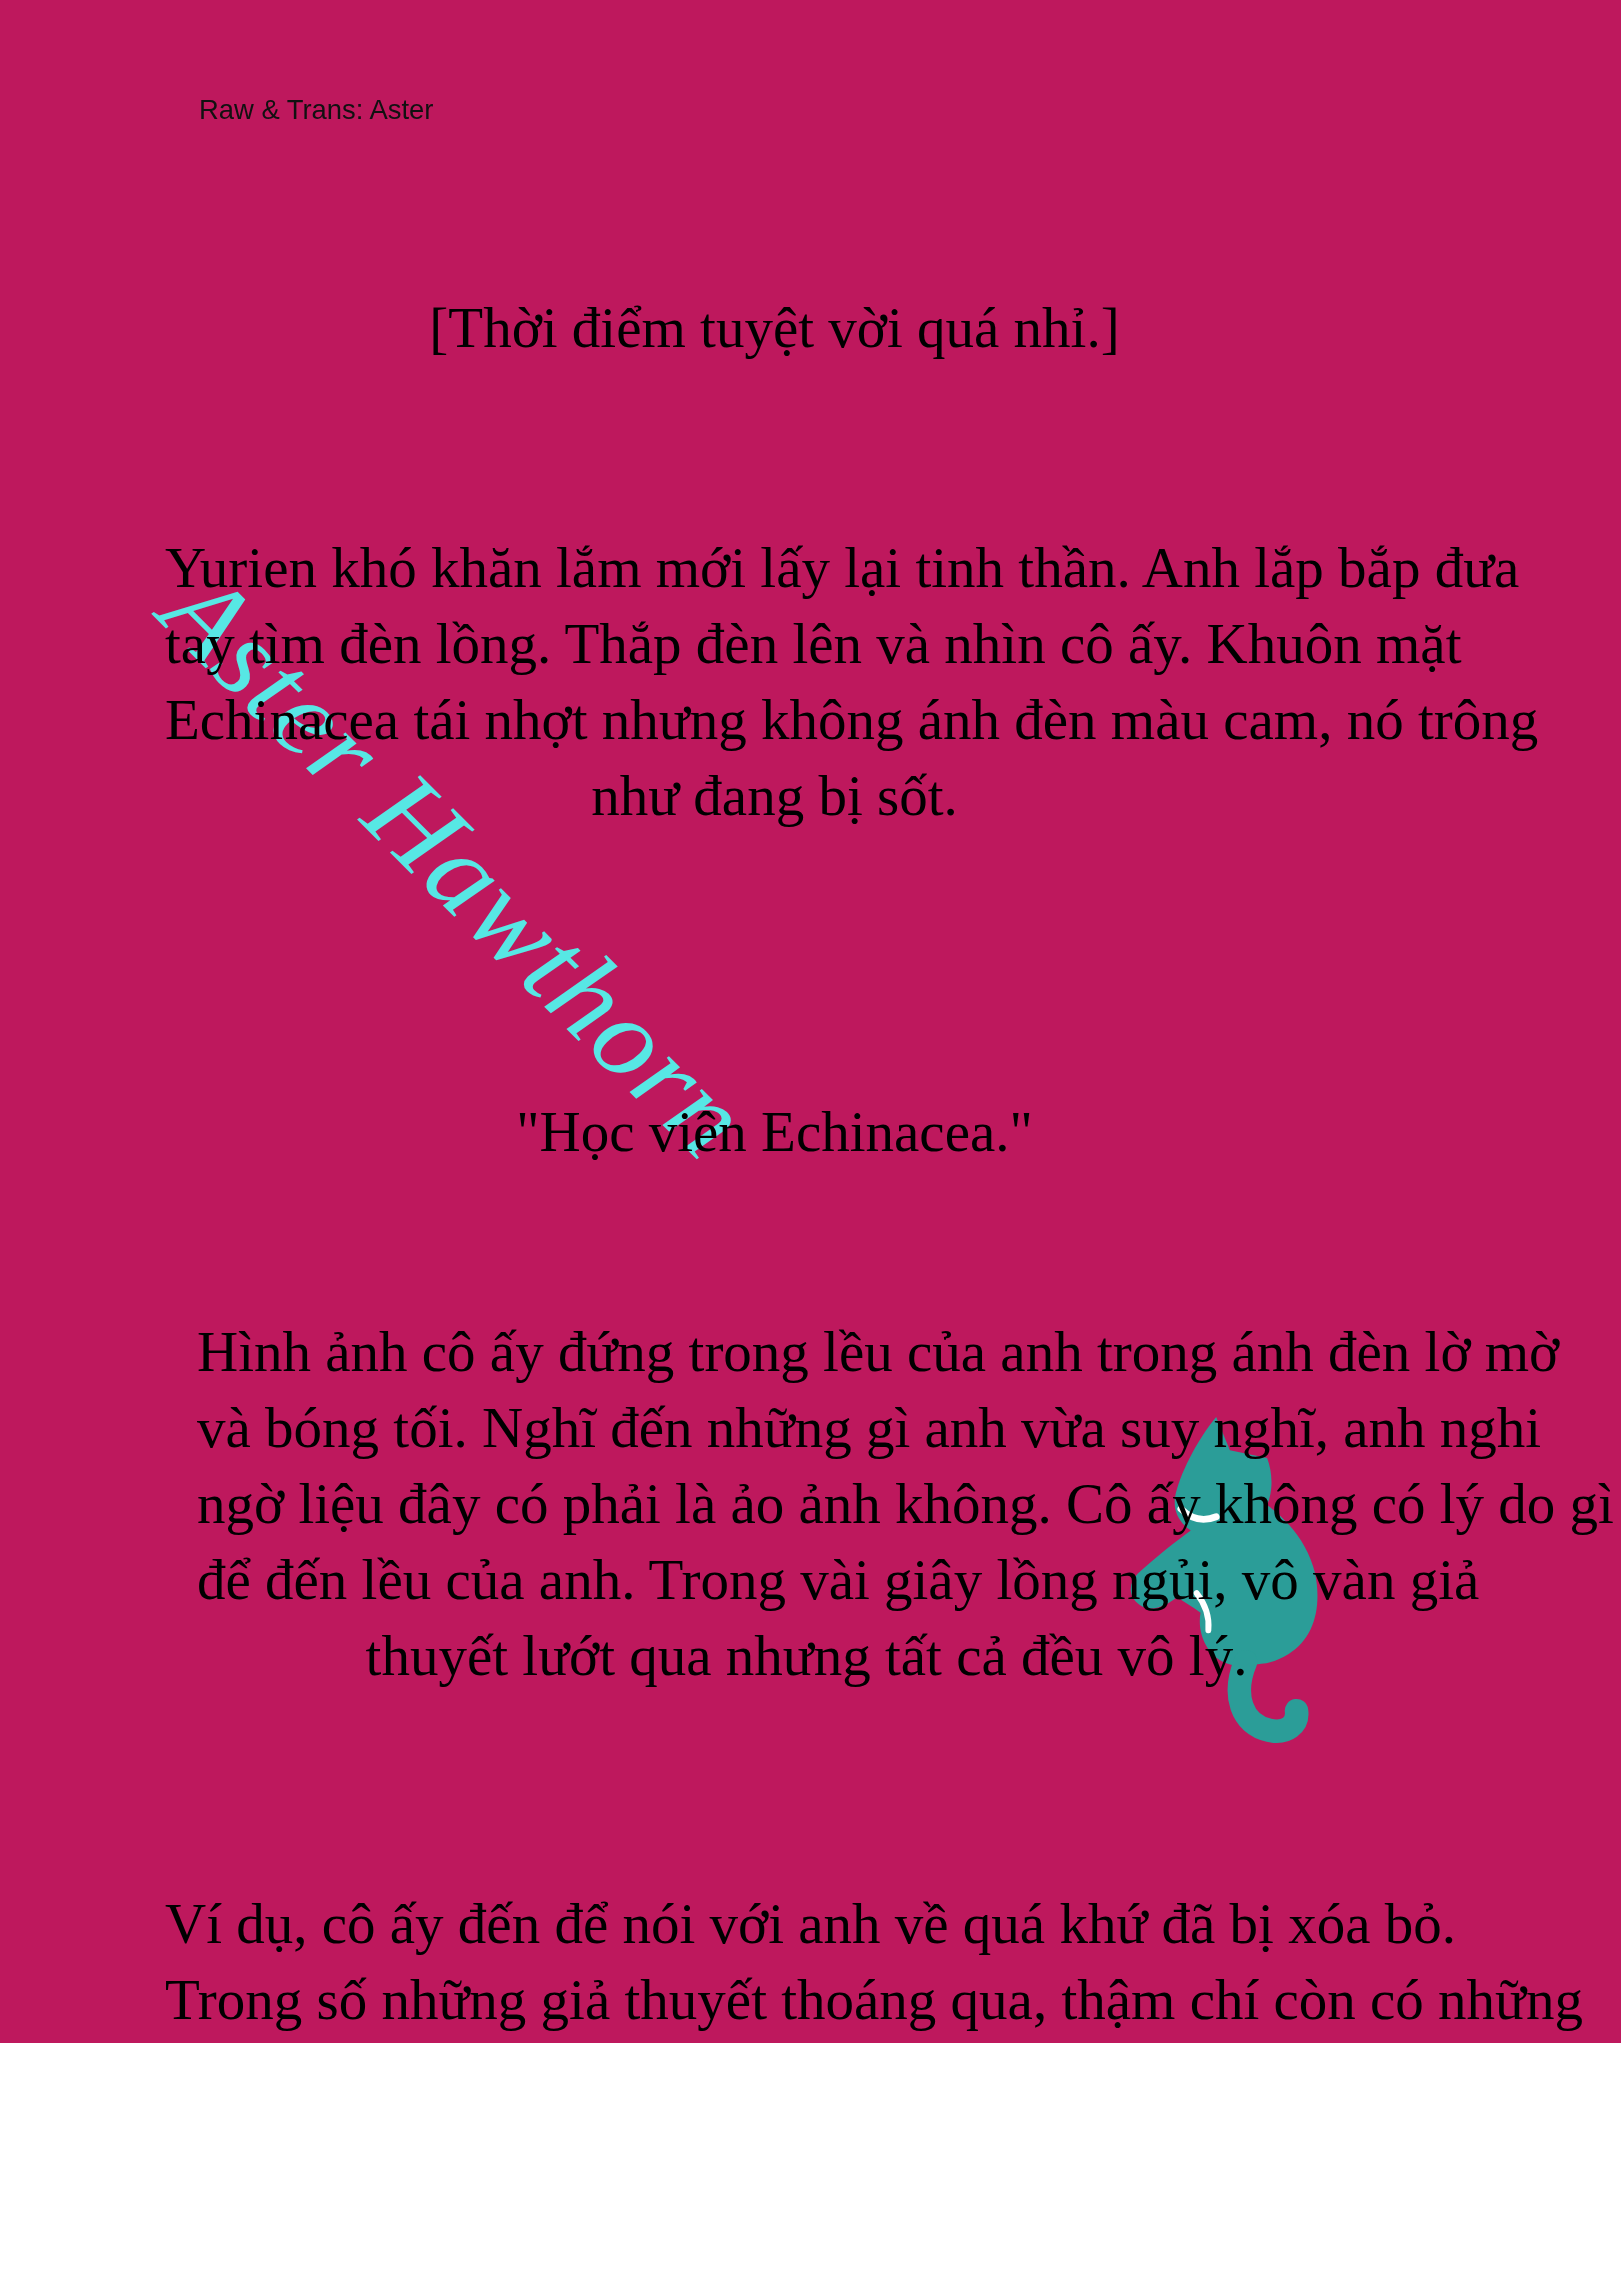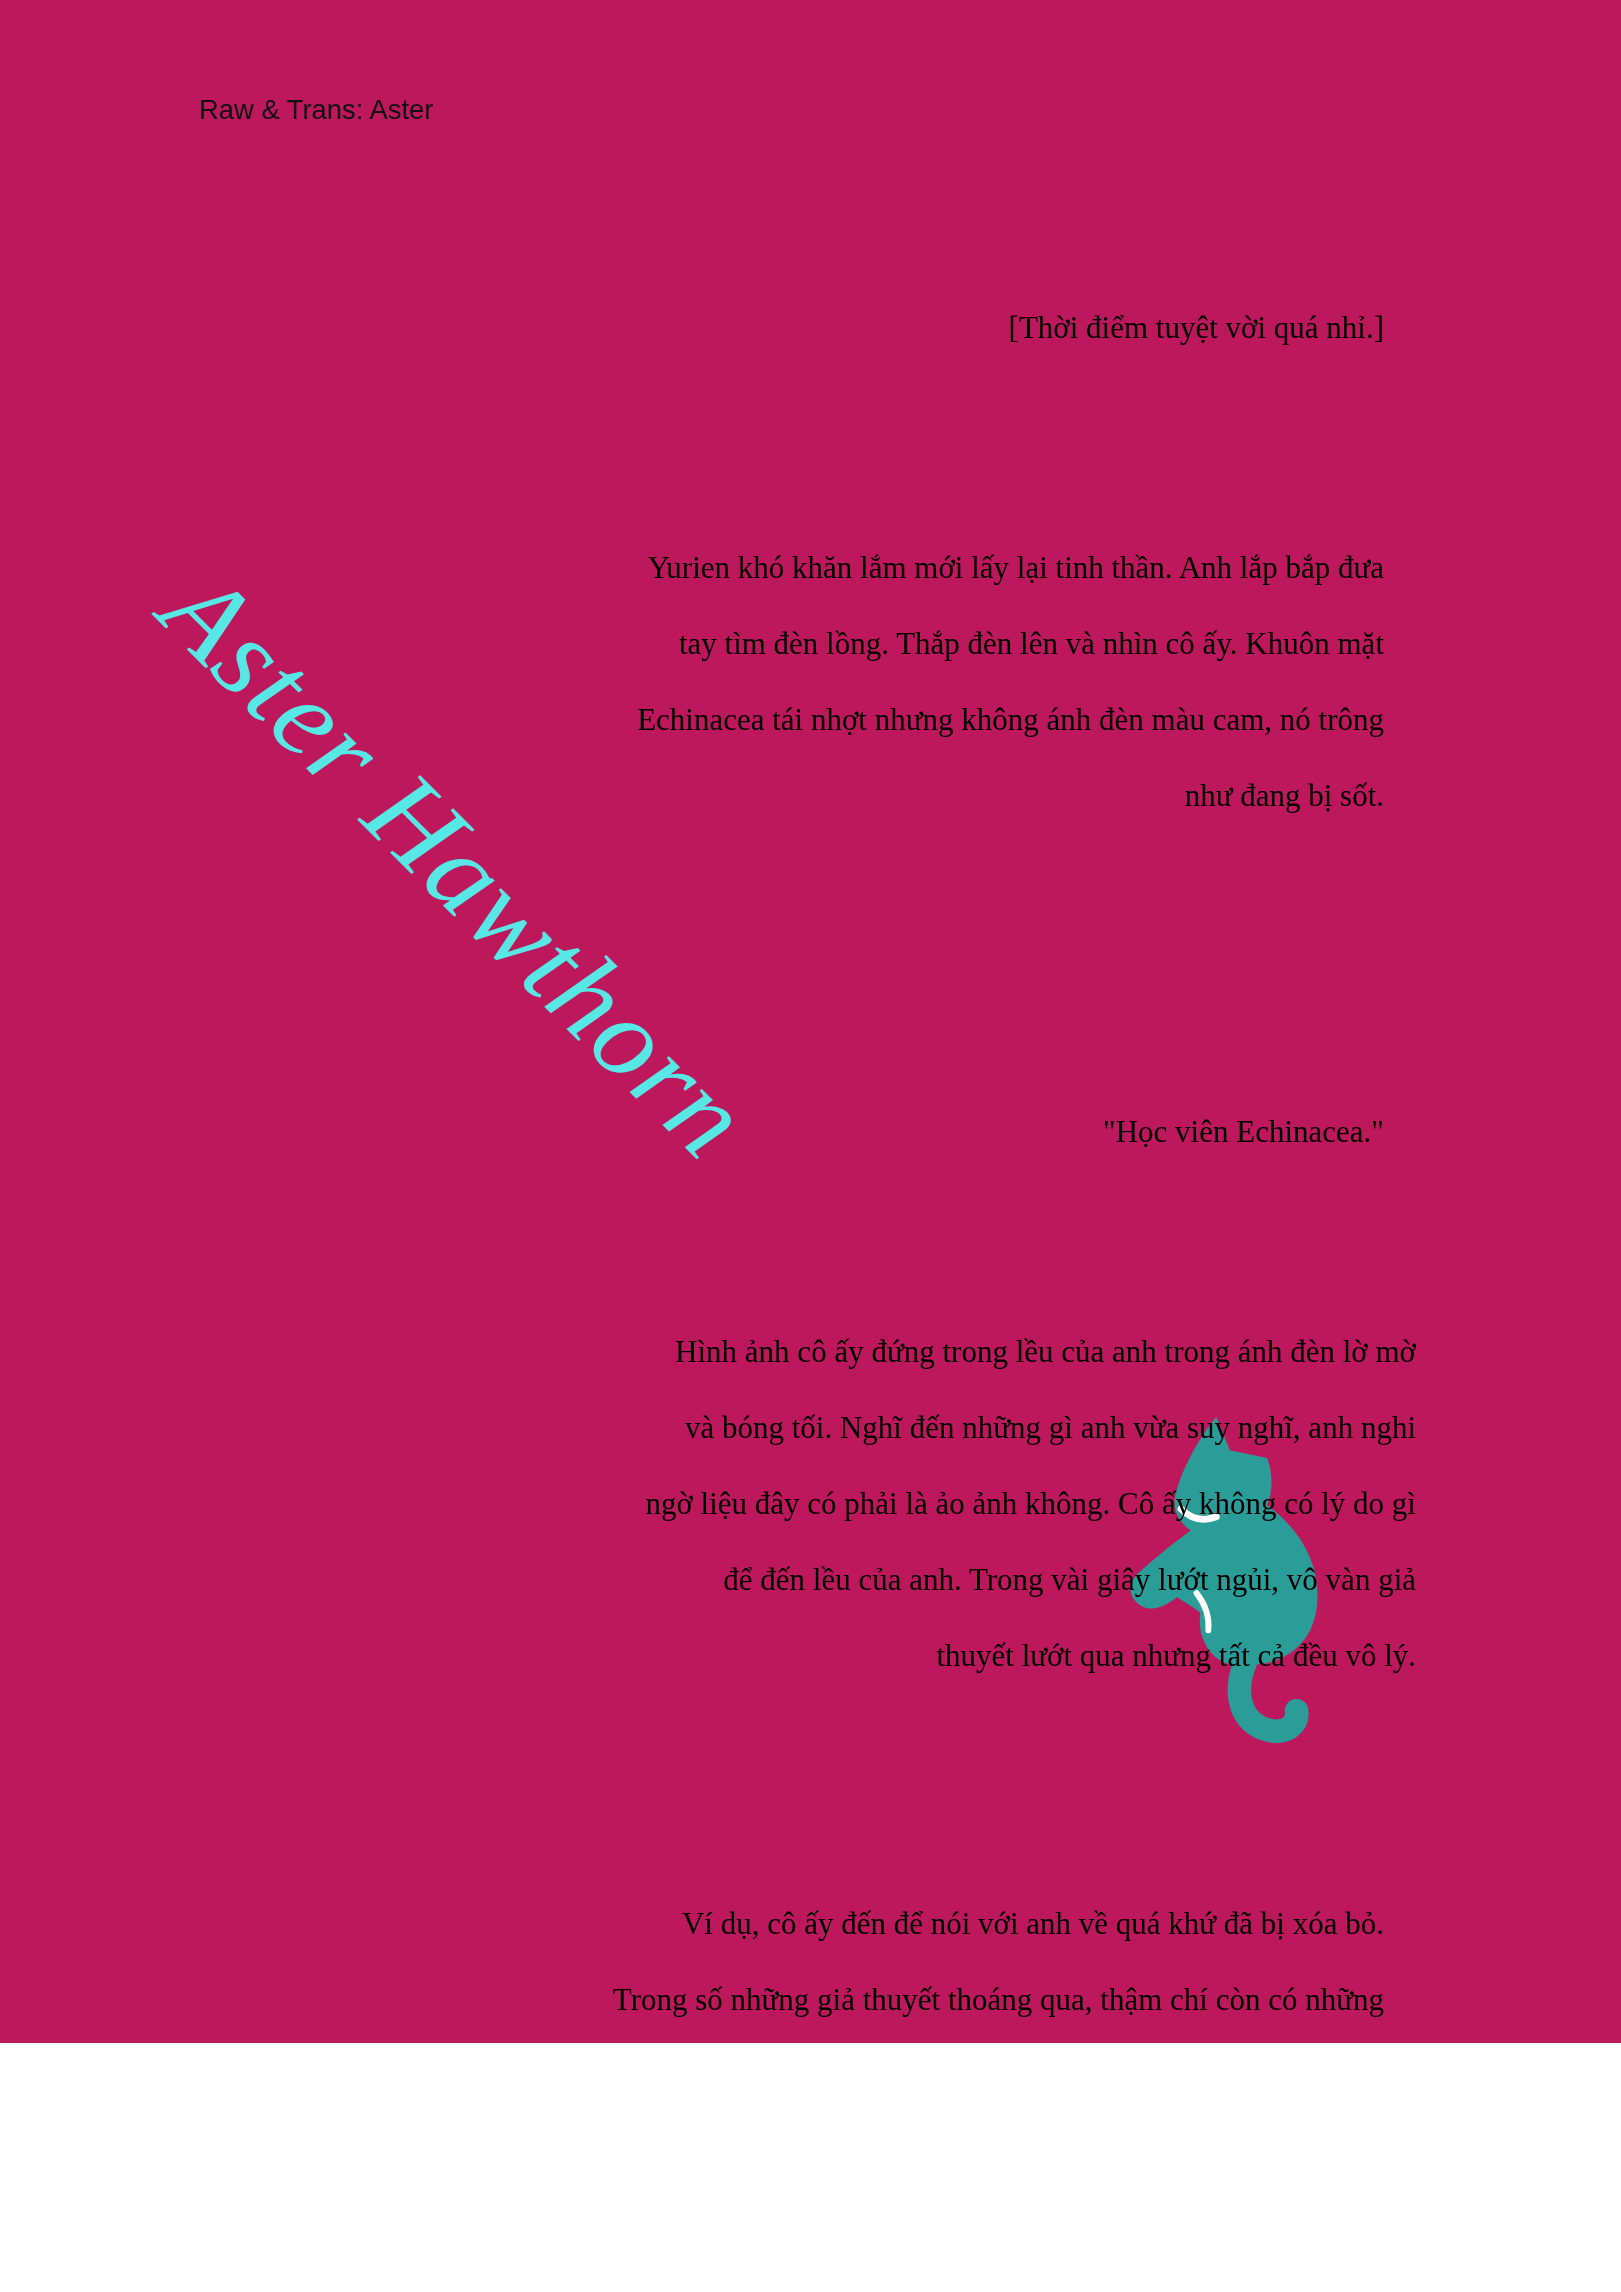--- a/index.html
+++ b/index.html
@@ -38,24 +38,24 @@
     left: 1122px;
     top: 1411px;
     width: 206px;
     height: 333px;
     z-index: 2;
   }
   .tblock {
     position: absolute;
     left: 165px;
     width: 1219px;
-    font-size: 31px;
+    font-size: 57px;
     line-height: 76px;
     z-index: 3;
-    text-align: right;
+    text-align: center;
   }
   .tblock .tline { white-space: nowrap; }
   .pos-bracket { top: 290px; }
   .pos-p1      { top: 530px; }
   .pos-quote   { top: 1094px; }
   .pos-p2      { top: 1314px; margin-left: 32px; }
   .pos-p3      { top: 1886px; }
 </style>
 </head>
 <body>
@@ -94,21 +94,21 @@
       <div class="tline">Echinacea tái nhợt nhưng không ánh đèn màu cam, nó trông</div>
       <div class="tline">như đang bị sốt.</div>
     </div>
 
   <div class="tblock pos-quote">"Học viên Echinacea."</div>
 
   <div class="tblock pos-p2">
       <div class="tline">Hình ảnh cô ấy đứng trong lều của anh trong ánh đèn lờ mờ</div>
       <div class="tline">và bóng tối. Nghĩ đến những gì anh vừa suy nghĩ, anh nghi</div>
       <div class="tline">ngờ liệu đây có phải là ảo ảnh không. Cô ấy không có lý do gì</div>
-      <div class="tline">để đến lều của anh. Trong vài giây lướt ngủi, vô vàn giả</div>
+      <div class="tline">để đến lều của anh. Trong vài giây lồng ngủi, vô vàn giả</div>
       <div class="tline">thuyết lướt qua nhưng tất cả đều vô lý.</div>
     </div>
 
   <div class="tblock pos-p3">
       <div class="tline">Ví dụ, cô ấy đến để nói với anh về quá khứ đã bị xóa bỏ.</div>
       <div class="tline">Trong số những giả thuyết thoáng qua, thậm chí còn có những</div>
     </div>
 
 </div>
 

